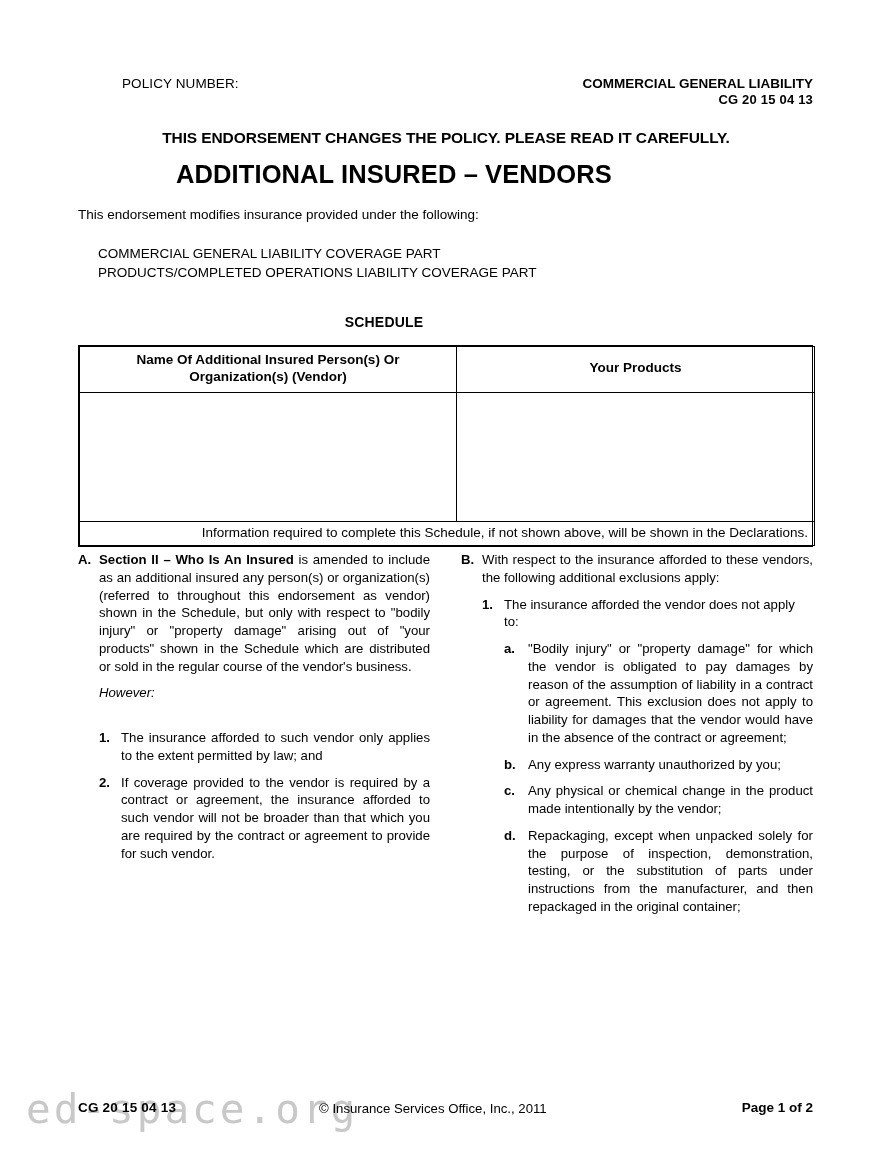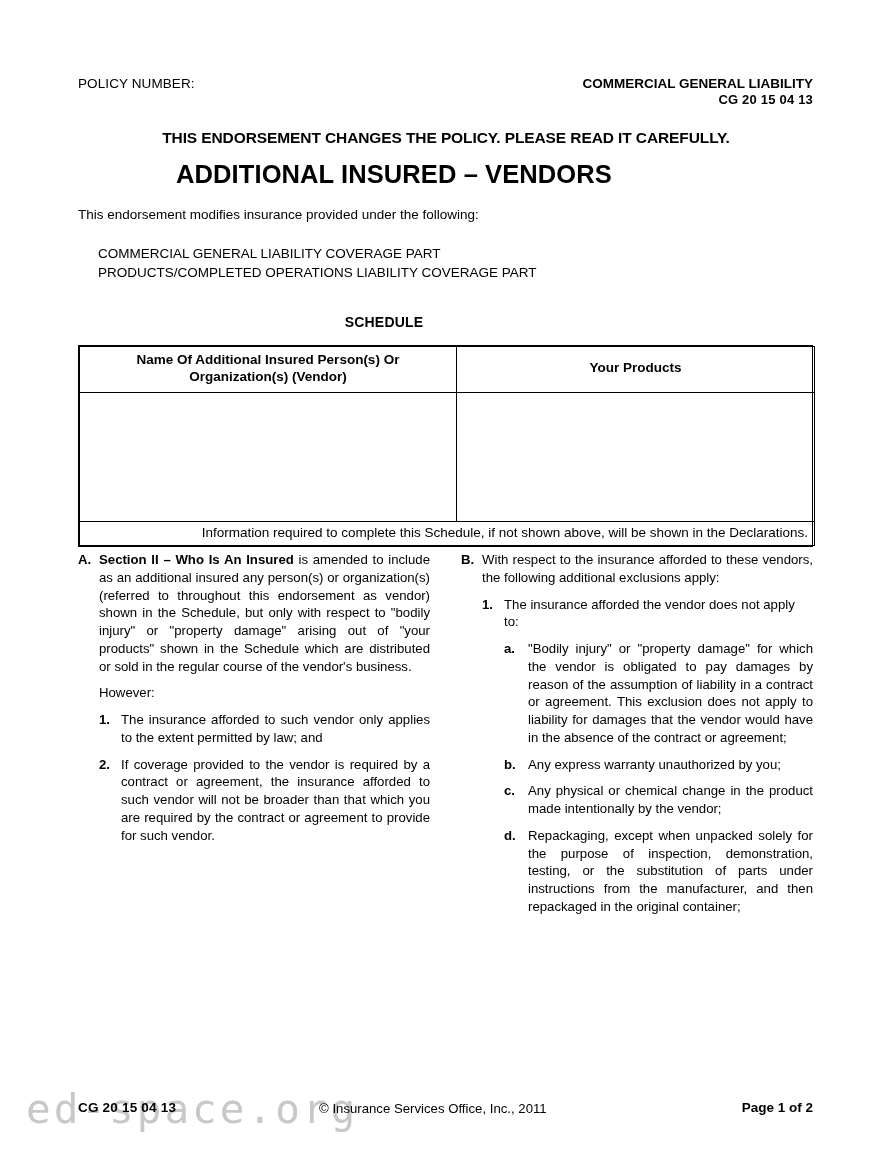--- a/index.html
+++ b/index.html
@@ -31,20 +31,21 @@
     top: 76px;
     width: 735px;
     display: flex;
     justify-content: space-between;
     align-items: flex-start;
   }
   .policy-number {
     font-size: 13.5px;
     letter-spacing: 0.1px;
     white-space: nowrap;
+    margin-left: 44px;
   }
   .header-right {
     text-align: right;
     font-weight: bold;
     font-size: 13.5px;
     line-height: 1.18;
   }
   .header-right .line2 {
     font-size: 13px;
     letter-spacing: 0.2px;
@@ -172,21 +173,22 @@
   .marker-al { width: 24px; }
 
   .row-text {
     flex: 1 1 auto;
     text-align: justify;
     text-justify: inter-word;
   }
   .row-text.no-justify { text-align: left; }
 
   .plain-line {
-    margin-bottom: 9px;
+    margin-bottom: 27px;
+    font-style: italic;
   }
 
   .nested {
     margin-left: 21px;
   }
   .nested2 {
     margin-left: 22px;
   }
 
   b.inline-bold { font-weight: bold; }

